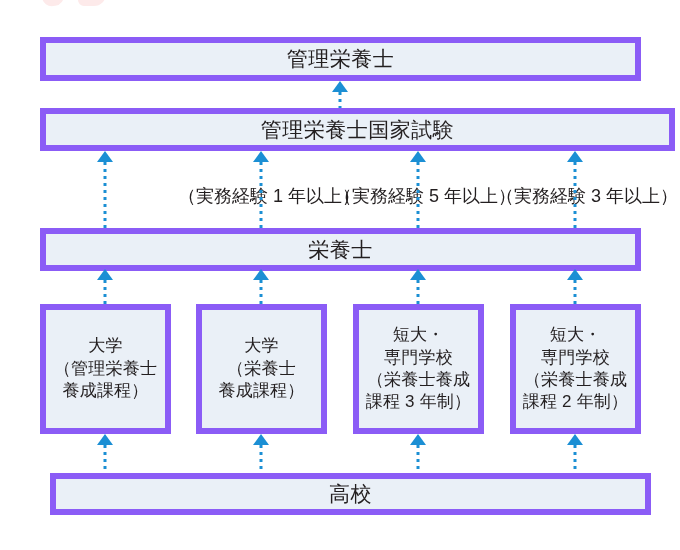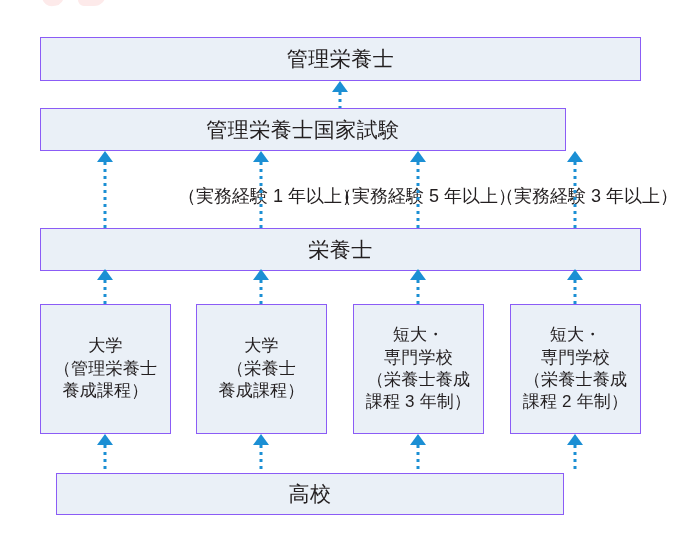--- a/index.html
+++ b/index.html
@@ -35,21 +35,21 @@
     width: 28px;
     height: 16px;
     border-radius: 0 0 12px 6px;
   }
 
   
   .node {
     position: absolute;
     box-sizing: border-box;
     background: #eaf0f7;
-    border: 1px solid #8b5cf6;
+    border: 6px solid #8b5cf6;
     display: flex;
     align-items: center;
     justify-content: center;
     text-align: center;
     line-height: 1.32;
   }
   .bar {
     font-size: 21px;
     letter-spacing: 0.5px;
   }
@@ -57,23 +57,23 @@
     font-size: 17px;
     letter-spacing: 0.2px;
     padding: 2px 4px;
   }
   .col-node .lines {
     white-space: pre-line;
   }
 
   
   #node-kanri-eiyoushi   { left: 40px;  top: 37px;  width: 601px; height: 44px; }
-  #node-kokka-shiken     { left: 40px;  top: 108px; width: 526px; height: 43px; }
+  #node-kokka-shiken     { left: 40px;  top: 108px; width: 635px; height: 43px; }
   #node-eiyoushi         { left: 40px;  top: 228px; width: 601px; height: 43px; }
-  #node-koukou           { left: 56px;  top: 473px; width: 508px; height: 42px; }
+  #node-koukou           { left: 50px;  top: 473px; width: 601px; height: 42px; }
 
   
   #node-col-1 { left: 40px;  top: 304px; width: 131px; height: 130px; }
   #node-col-2 { left: 196px; top: 304px; width: 131px; height: 130px; }
   #node-col-3 { left: 353px; top: 304px; width: 131px; height: 130px; }
   #node-col-4 { left: 510px; top: 304px; width: 131px; height: 130px; }
 
   
   .note {
     position: absolute;

